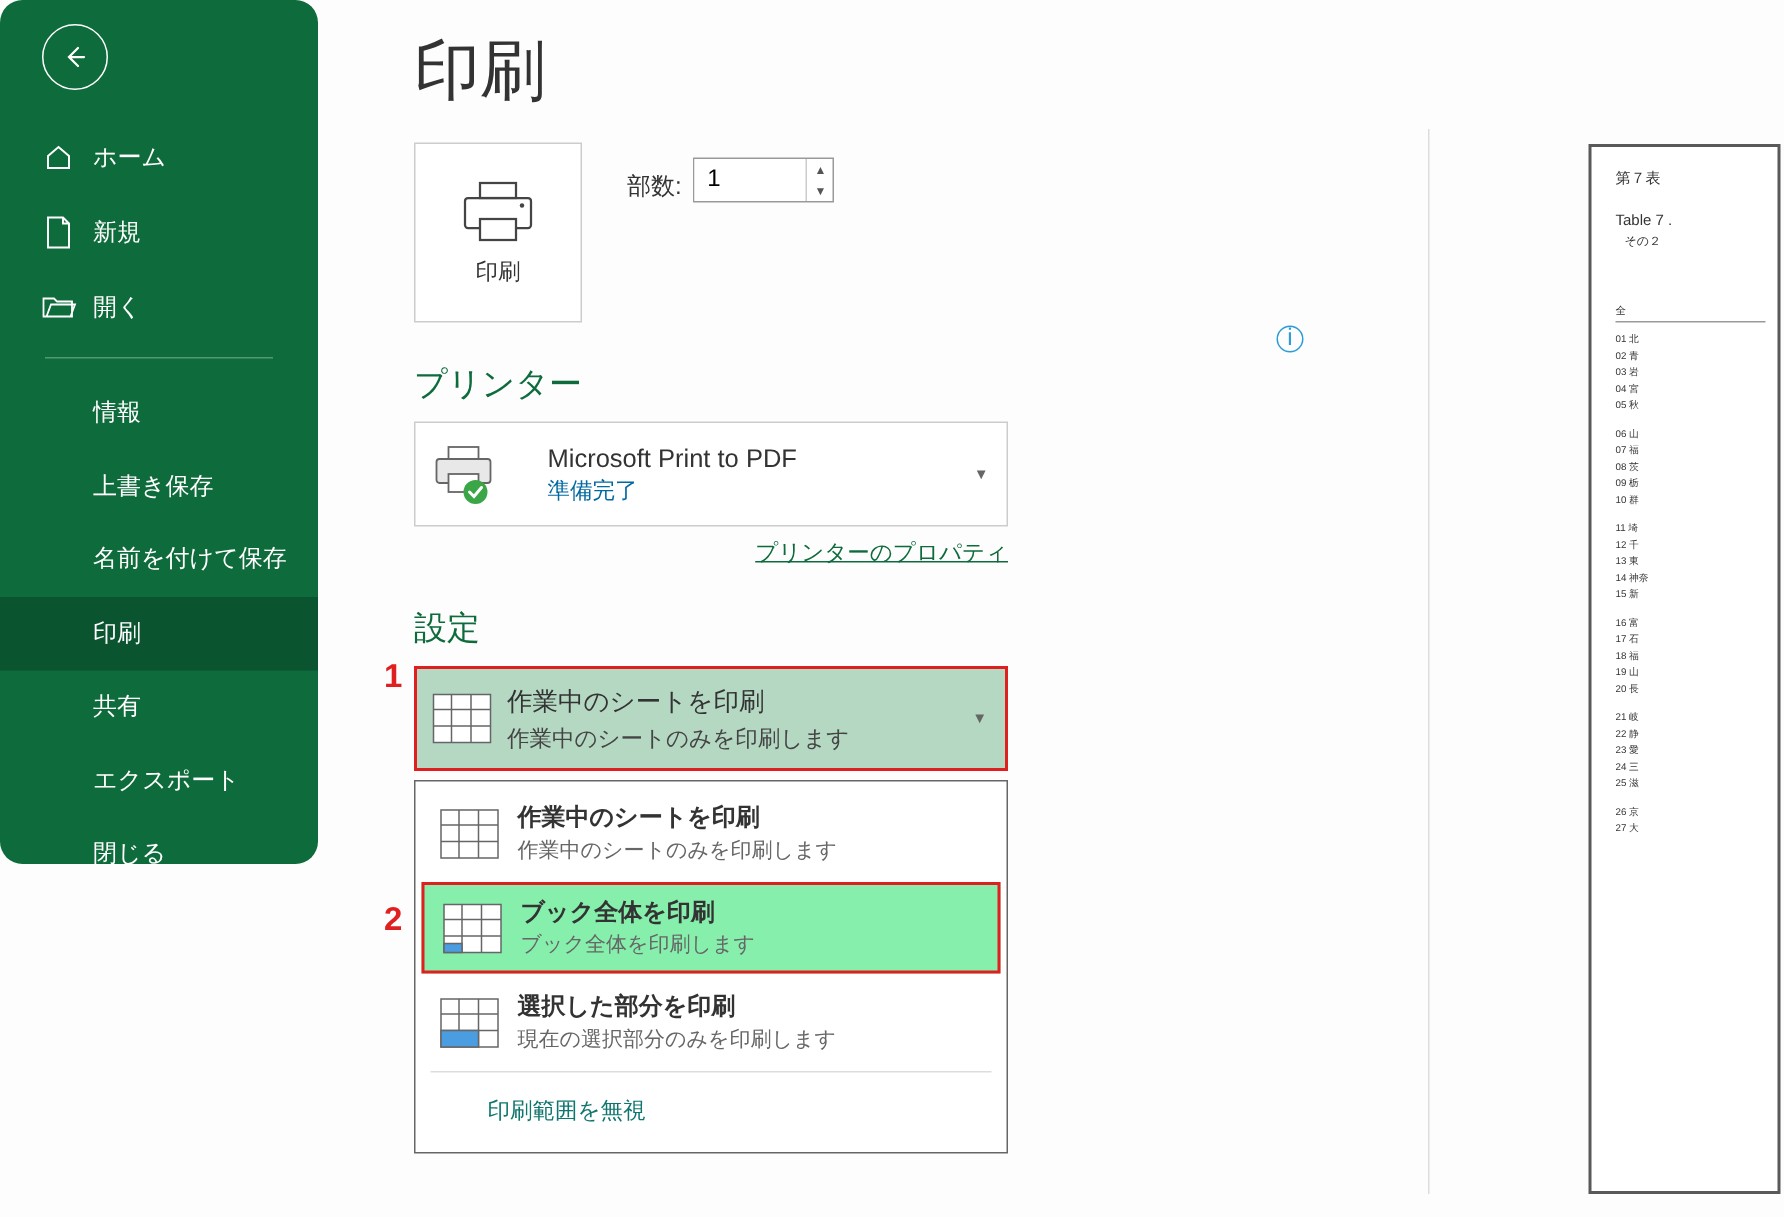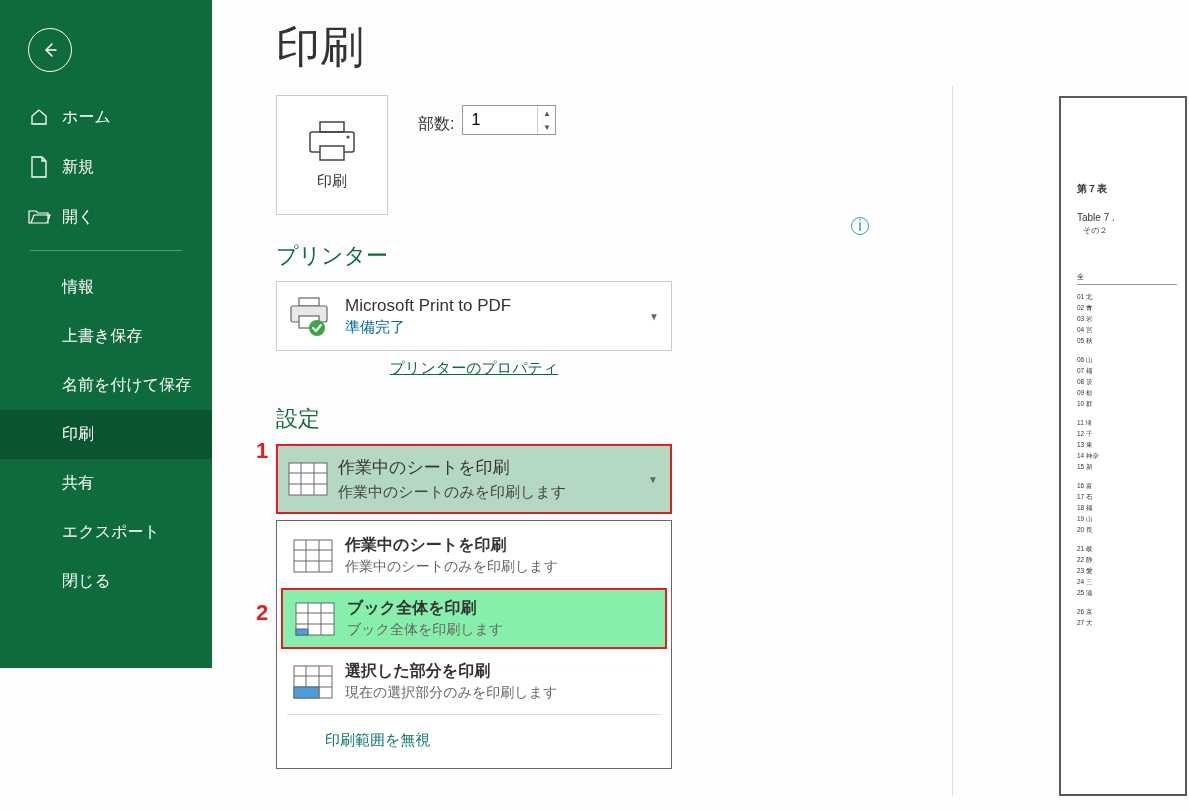--- a/index.html
+++ b/index.html
@@ -1,18 +1,18 @@
 <!DOCTYPE html>
 <html><head>
   <meta charset="utf-8">
   <style>
     * { box-sizing: border-box; margin: 0; padding: 0; }
     body { font-family: "Yu Gothic UI", "Meiryo", sans-serif; background: #fdfdfd; width: 1189px; height: 811px; overflow: hidden; position: relative; }
     
-    .sidebar { position: absolute; left: 0; top: 0; width: 212px; height: 668px; background: #0e6b3b; color: #fff; padding-top: 16px; }
+    .sidebar { position: absolute; left: 0; top: 0; width: 212px; height: 576px; background: #0e6b3b; color: #fff; padding-top: 4px; border-radius: 15px; }
     .back-btn { width: 44px; height: 44px; border: 1.5px solid #fff; border-radius: 50%; margin: 12px 0 20px 28px; display: flex; align-items: center; justify-content: center; cursor: pointer; }
     .nav-item { display: flex; align-items: center; padding: 14px 0 14px 28px; cursor: pointer; font-size: 16px; }
     .nav-item.active { background: #0a5530; }
     .nav-item .icon { width: 22px; height: 22px; margin-right: 12px; display: inline-flex; align-items: center; justify-content: center; }
     .nav-item.no-icon { padding-left: 62px; }
     .sidebar-divider { border-top: 1px solid rgba(255,255,255,0.3); margin: 8px 30px 12px 30px; }
     
     .main { position: absolute; left: 212px; top: 0; right: 0; height: 811px; background: #fdfdfd; }
     .page-title { font-size: 44px; font-weight: 300; color: #333; margin: 18px 0 18px 64px; }
     
@@ -21,28 +21,28 @@
     .print-btn-box .label { margin-top: 8px; font-size: 15px; color: #333; }
     .copies-row { display: flex; align-items: flex-end; margin-left: 30px; margin-top: 10px; font-size: 16px; color: #333; }
     .copies-spinner { display: flex; align-items: stretch; margin-left: 8px; border: 1px solid #999; height: 30px; background: #fff; }
     .copies-input { width: 74px; border: none; padding: 0 8px; font-size: 16px; outline: none; }
     .spin-btns { width: 18px; display: flex; flex-direction: column; border-left: 1px solid #ccc; }
     .spin-btns div { flex: 1; display: flex; align-items: center; justify-content: center; font-size: 8px; cursor: pointer; color: #555; }
     
     .section-heading { font-size: 22px; color: #0e6b3b; font-weight: normal; margin: 26px 0 10px 64px; }
     .info-icon { position: absolute; right: 320px; color: #2b9cd8; font-size: 16px; border: 1px solid #2b9cd8; border-radius: 50%; width: 18px; height: 18px; display: inline-flex; align-items: center; justify-content: center; }
     
-    .printer-box { margin-left: 64px; width: 396px; height: 70px; border: 1px solid #ccc; background: #fff; display: flex; align-items: center; padding: 0 10px; cursor: pointer; position: relative; }
+    .printer-box { margin-left: 64px; width: 396px; height: 70px; border: 1px solid #ccc; background: #fff; display: flex; align-items: center; padding: 0 10px; cursor: pointer; position: relative; gap: 20px; }
     .printer-icon-wrap { width: 48px; height: 40px; position: relative; margin-right: 10px; }
     .printer-box .texts { display: flex; flex-direction: column; }
     .printer-box .name { font-size: 17px; color: #333; }
     .printer-box .status { font-size: 15px; color: #0369a1; margin-top: 2px; }
     .dd-arrow { position: absolute; right: 12px; font-size: 10px; color: #666; }
     
-    .printer-props { margin: 8px 3px 0 64px; width: 396px; text-align: center; }
+    .printer-props { margin: 8px 3px 0 64px; width: 396px; text-align: right; }
     .printer-props a { color: #0e6b3b; text-decoration: underline; font-size: 15px; cursor: pointer; }
     
     .annotation-num { position: absolute; color: #e02020; font-weight: bold; font-size: 22px; }
     
     .settings-dropdown { margin-left: 64px; width: 396px; height: 70px; background: #b5d8c3; border: 2px solid #e02020; display: flex; align-items: center; padding: 0 10px; position: relative; cursor: pointer; }
     .settings-dropdown .texts { margin-left: 10px; display: flex; flex-direction: column; }
     .settings-dropdown .title-line { font-size: 17px; color: #333; }
     .settings-dropdown .desc-line { font-size: 15px; color: #444; margin-top: 4px; }
     
     .dropdown-panel { margin-left: 64px; width: 396px; background: #fff; border: 1px solid #666; margin-top: 6px; padding: 4px 0; }
@@ -50,21 +50,21 @@
     .dropdown-option.highlighted { background: #86efac; }
     .dropdown-option.highlighted.with-border { border: 2px solid #e02020; margin: 2px 4px; padding: 8px 12px; }
     .dropdown-option .texts { margin-left: 12px; display: flex; flex-direction: column; }
     .dropdown-option .title-line { font-size: 16px; font-weight: bold; color: #333; }
     .dropdown-option .desc-line { font-size: 14px; color: #666; margin-top: 2px; }
     .dropdown-footer { padding: 14px 48px; font-size: 15px; color: #0f766e; border-top: 0; cursor: pointer; }
     .dropdown-panel hr { border: none; border-top: 1px solid #ddd; margin: 2px 10px; }
     
     .preview-area { position: absolute; right: 0; top: 96px; width: 130px; height: 700px; border-left: 0; }
     .preview-page { background: #fff; border: 2px solid #595959; width: 128px; height: 700px; padding: 14px 8px 8px 16px; font-size: 8px; color: #333; overflow: hidden; }
-    .preview-page .t7 { font-size: 10px; font-weight: bold; margin-top: 70px; }
+    .preview-page .t7 { font-size: 10px; font-weight: normal; }
     .preview-page .t7en { font-size: 10px; margin-top: 16px; }
     .preview-page .t7sub { font-size: 8px; margin-top: 2px; margin-left: 6px; }
     .preview-page .row-label { font-size: 7px; margin: 36px 0 6px 0; border-bottom: 1px solid #999; padding-bottom: 2px; }
     .preview-page .mini-row { font-size: 6.5px; line-height: 11px; white-space: nowrap; }
     .preview-page .mini-spacer { height: 8px; }
     
     .vdiv { position: absolute; left: 740px; top: 86px; width: 1px; height: 710px; background: #ddd; }
     
     svg { overflow: visible; }
   </style>

